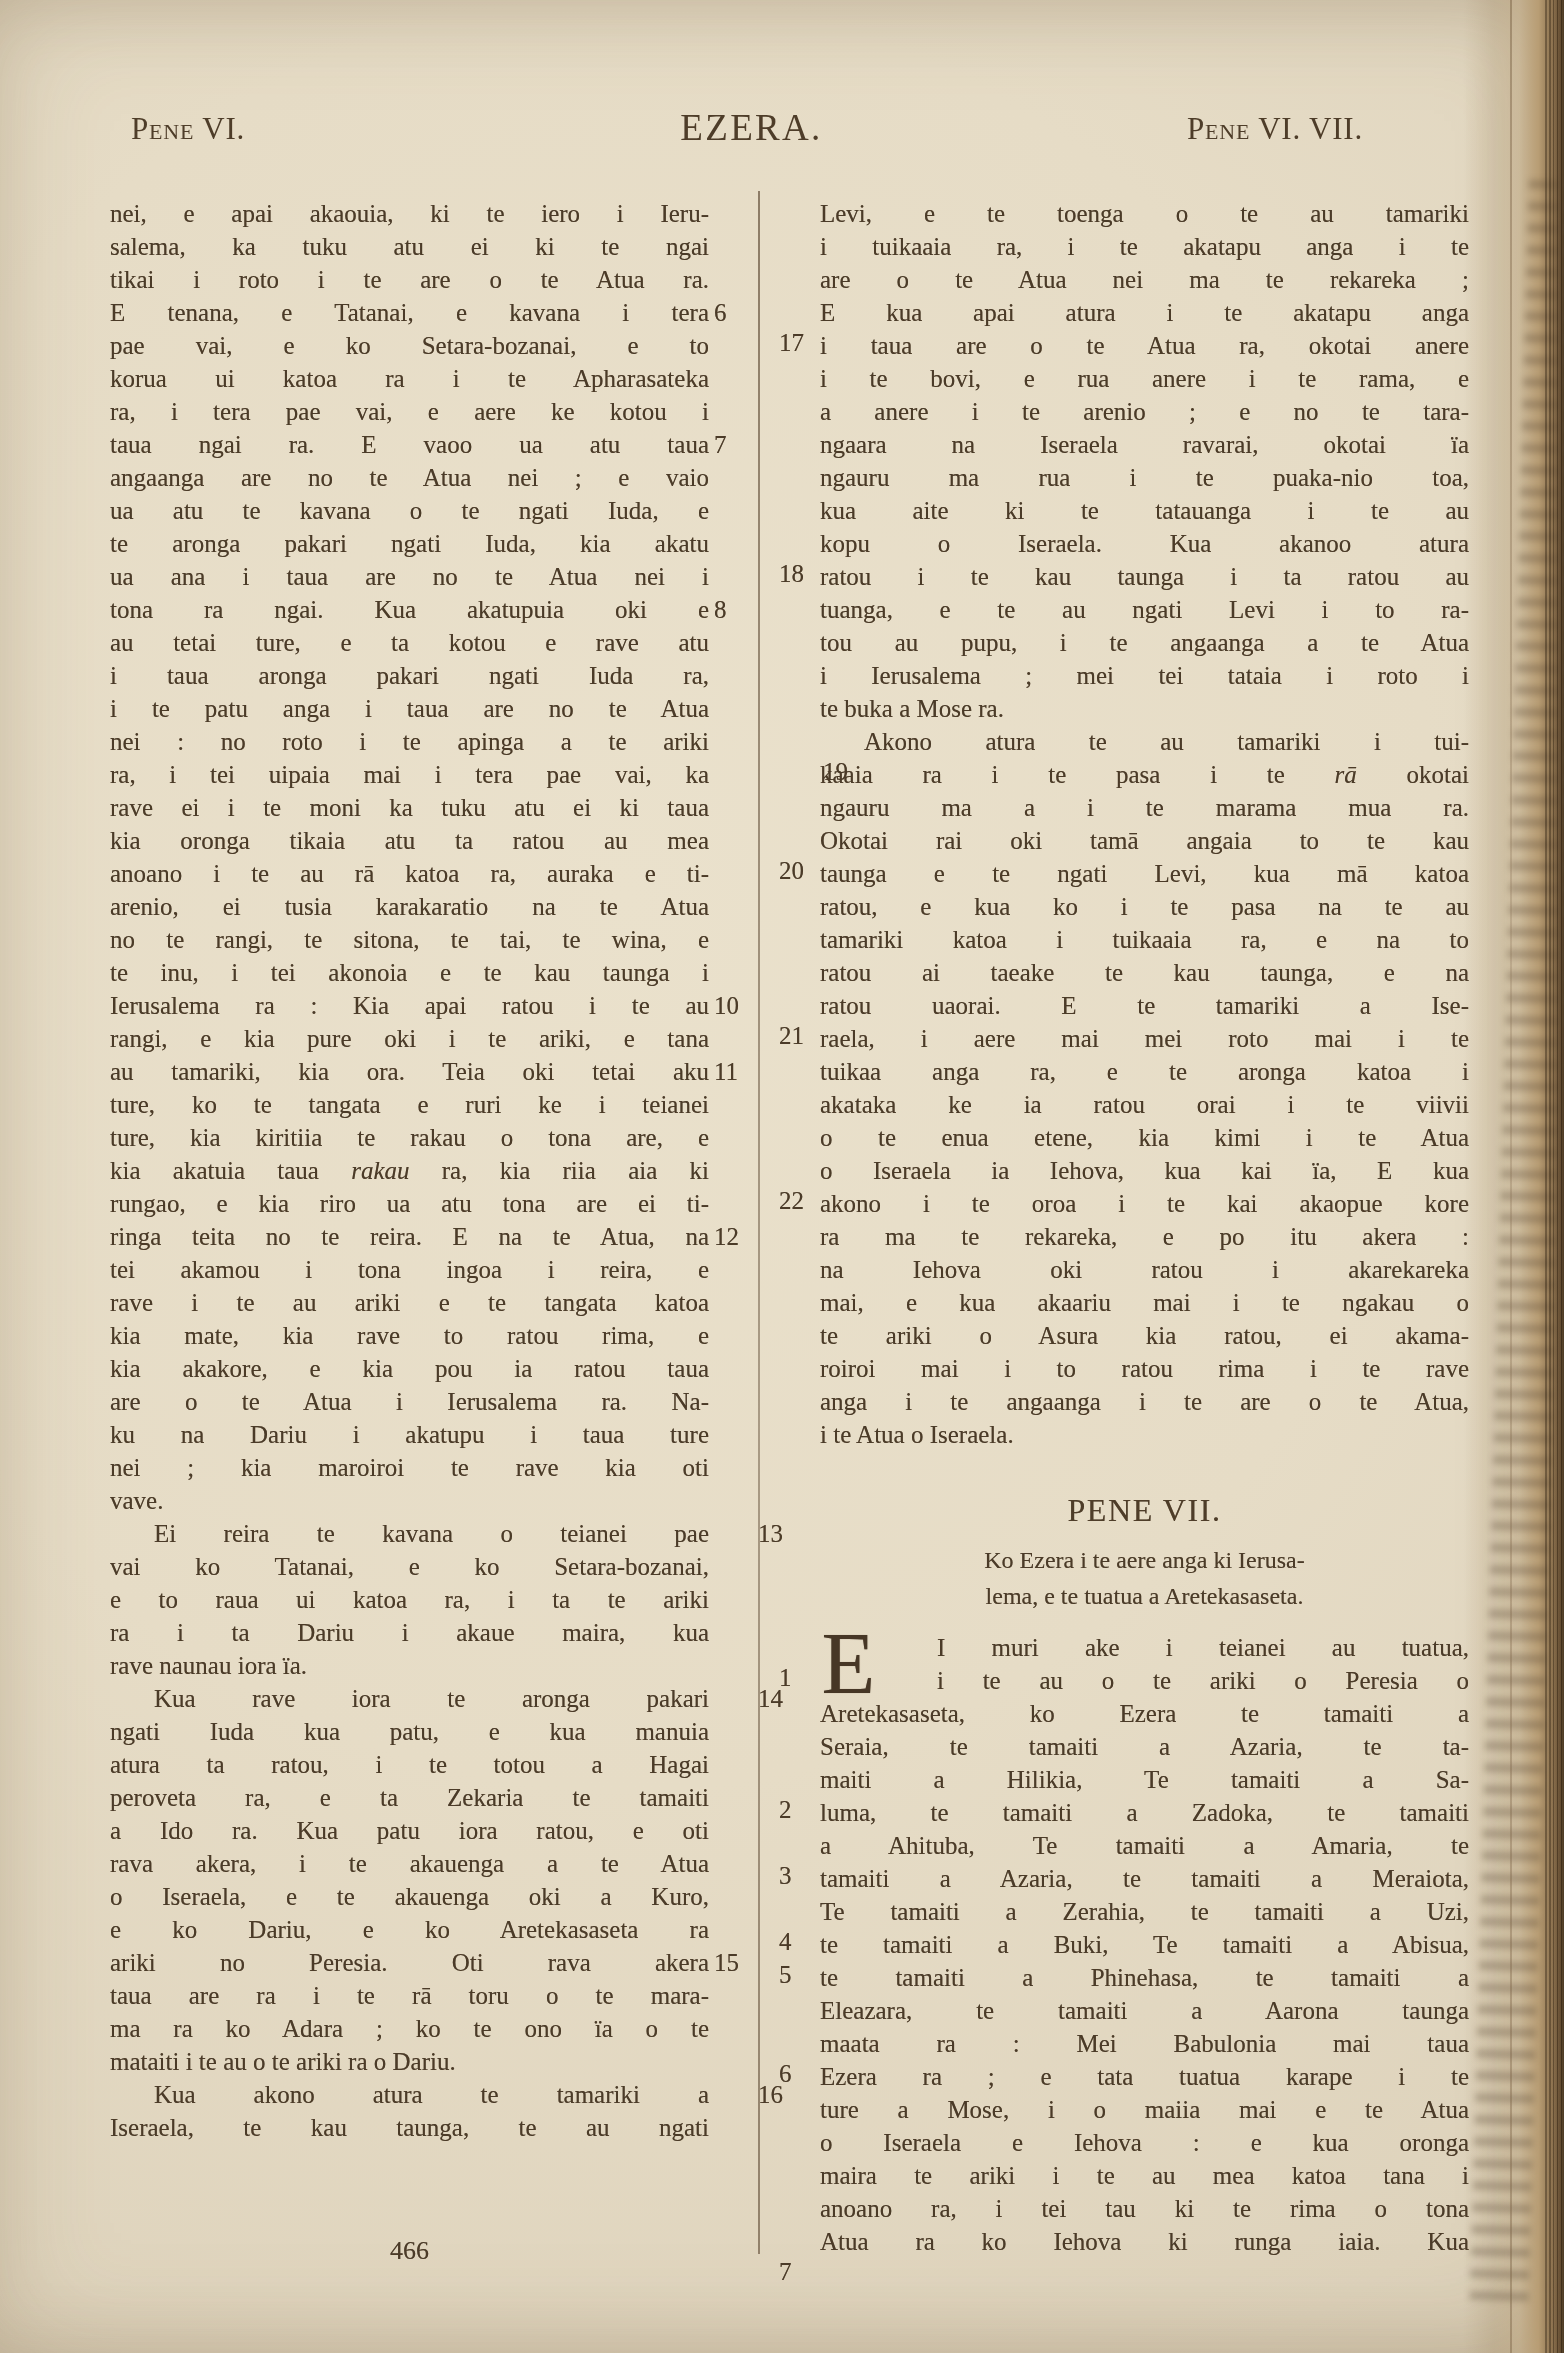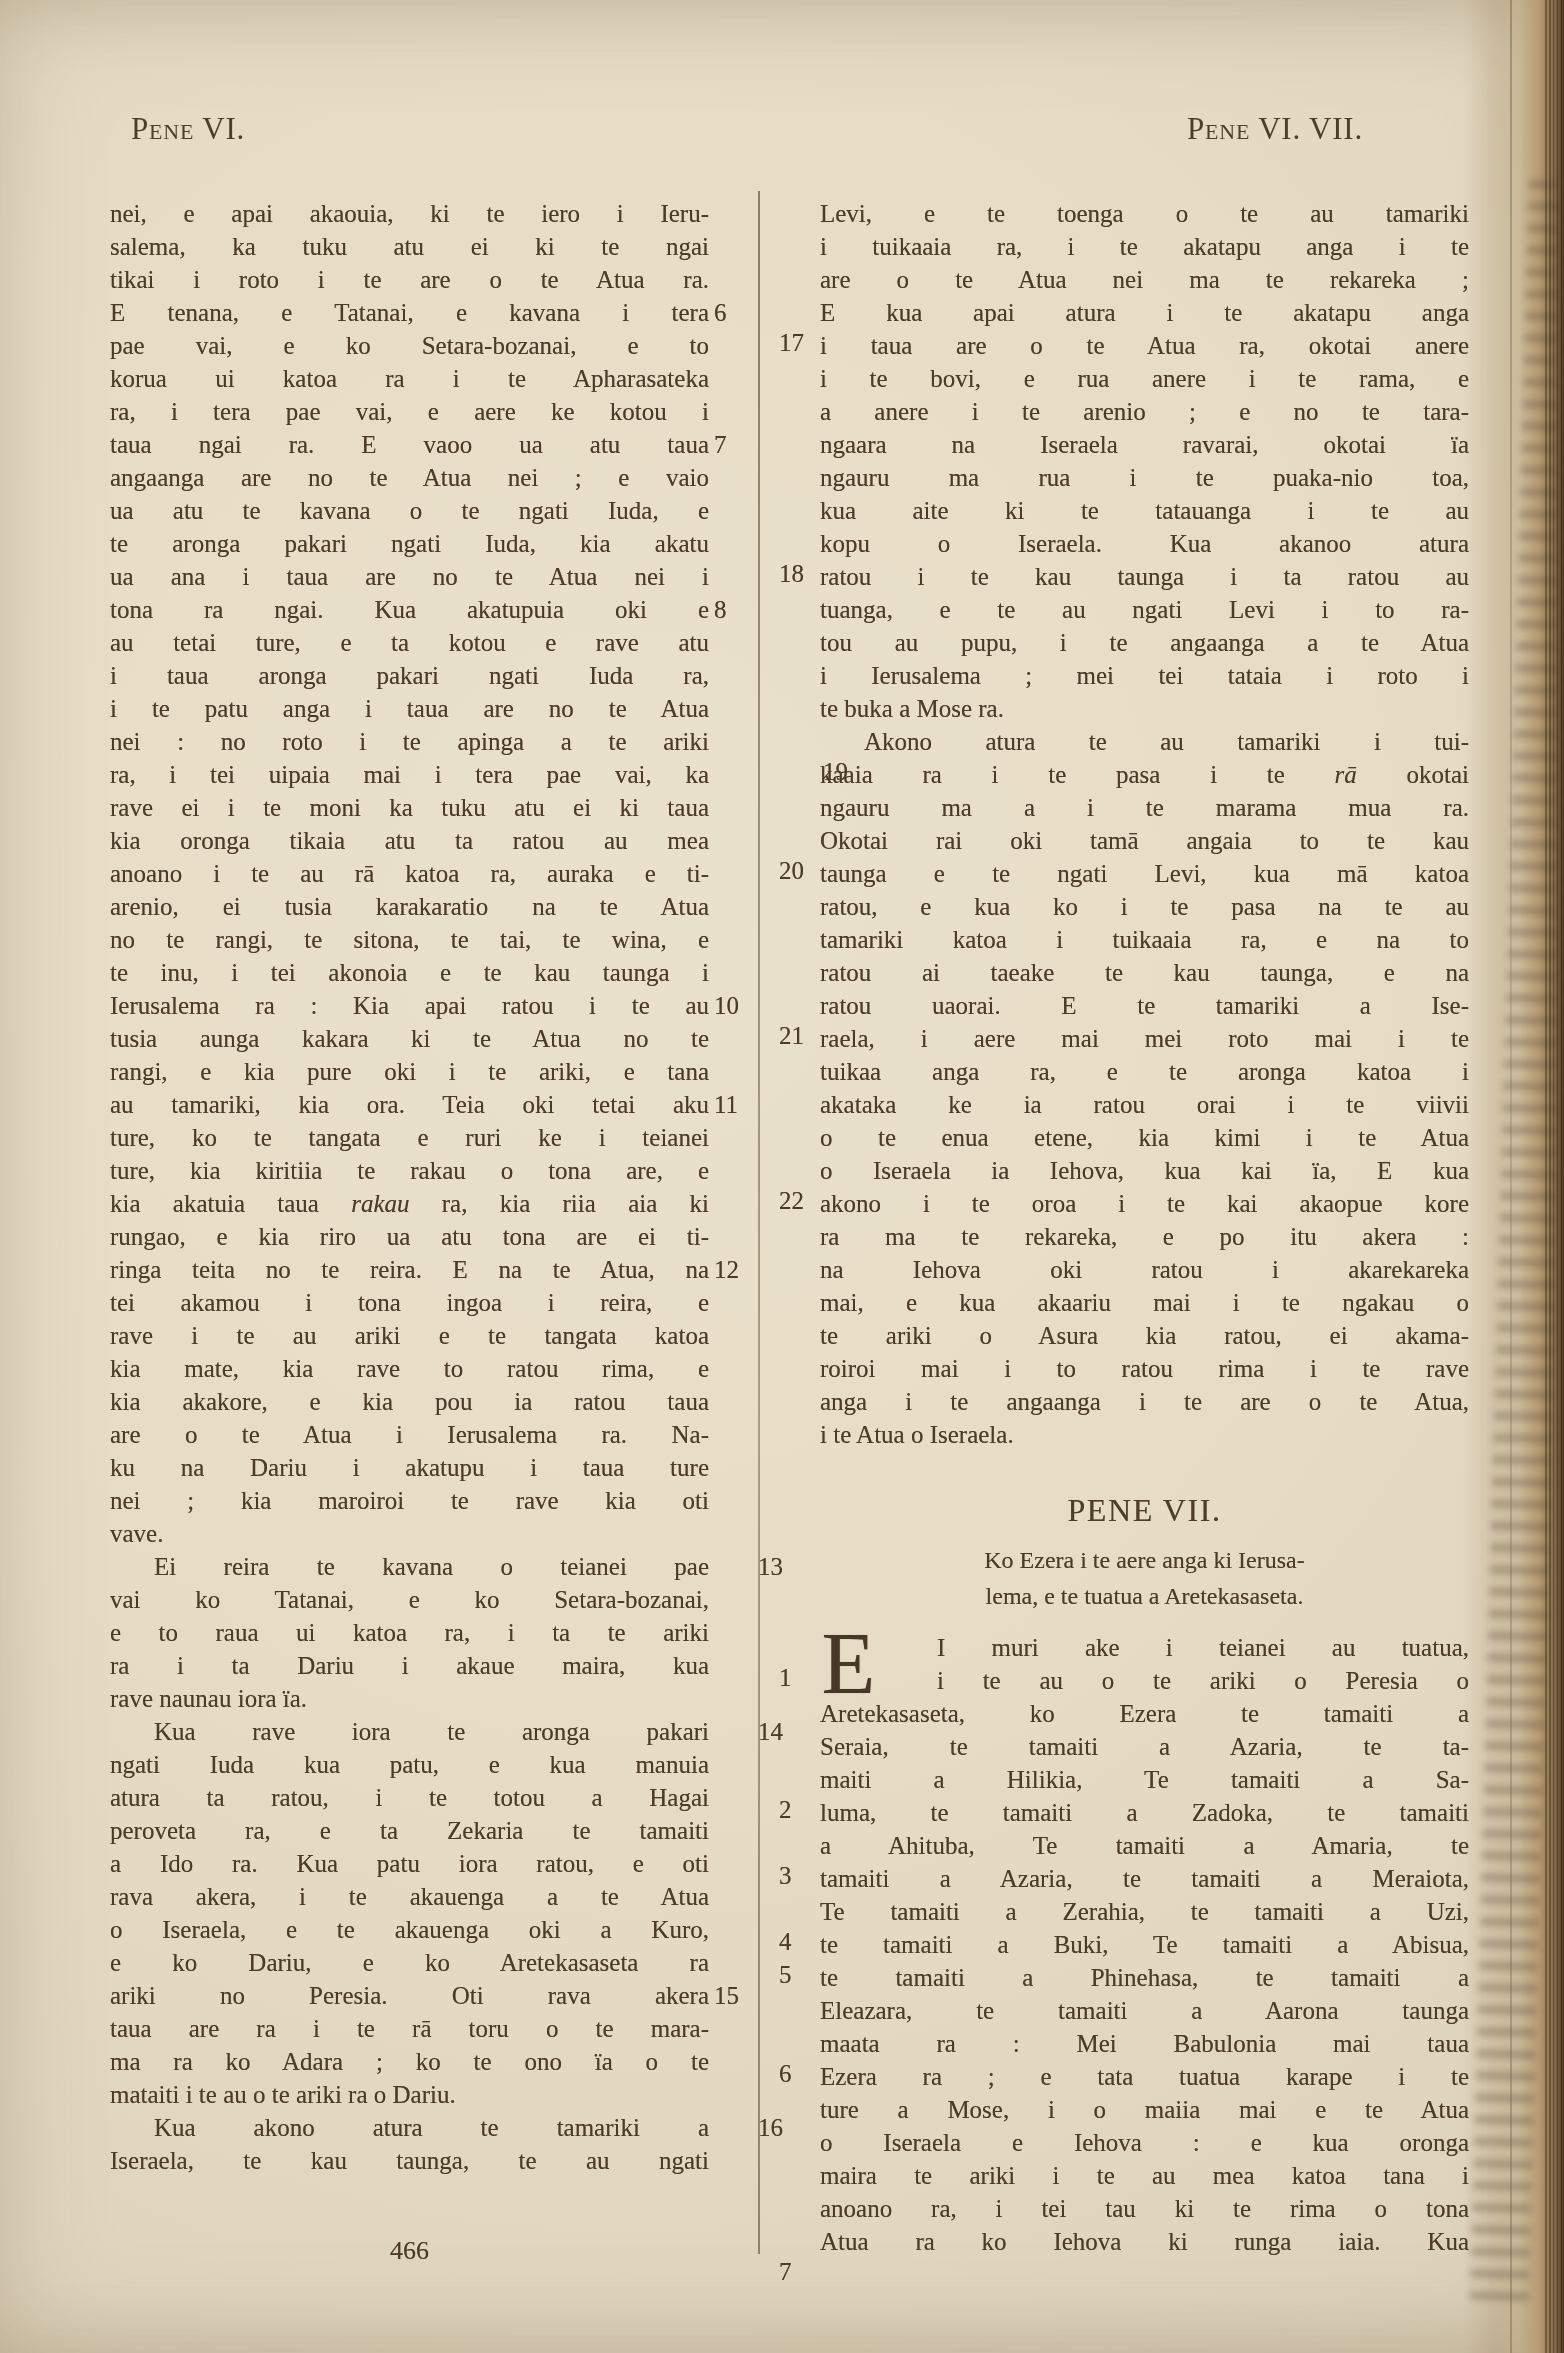--- a/index.html
+++ b/index.html
@@ -111,20 +111,21 @@
     opacity:.6;
   }
 </style>
 </head>
 <body>
 
 <div class="page">
 
   <div class="runhead">
     <span class="rh-left">Pene VI.</span>
+    <span class="rh-center">EZERA.</span>
     <span class="rh-right">Pene VI. VII.</span>
   </div>
 
   <div class="divider"></div>
 
   <div class="col col-left vside-right">
       <div class="line"><span>nei, e apai akaouia, ki te iero i Ieru-</span></div>
       <div class="line"><span>salema, ka tuku atu ei ki te ngai</span></div>
       <div class="line"><span>tikai i roto i te are o te Atua ra.</span></div>
       <div class="line"><span>E tenana, e Tatanai, e kavana i tera</span><span class="vnum">6</span></div>
@@ -142,21 +143,20 @@
       <div class="line"><span>i te patu anga i taua are no te Atua</span></div>
       <div class="line"><span>nei : no roto i te apinga a te ariki</span></div>
       <div class="line"><span>ra, i tei uipaia mai i tera pae vai, ka</span></div>
       <div class="line"><span>rave ei i te moni ka tuku atu ei ki taua</span></div>
       <div class="line"><span>kia oronga tikaia atu ta ratou au mea</span></div>
       <div class="line"><span>anoano i te au rā katoa ra, auraka e ti-</span></div>
       <div class="line"><span>arenio, ei tusia karakaratio na te Atua</span></div>
       <div class="line"><span>no te rangi, te sitona, te tai, te wina, e</span></div>
       <div class="line"><span>te inu, i tei akonoia e te kau taunga i</span></div>
       <div class="line"><span>Ierusalema ra :  Kia apai ratou i te au</span><span class="vnum">10</span></div>
-      <div class="line"><span>tusia aunga kakara ki te Atua no te</span></div>
       <div class="line"><span>rangi, e kia pure oki i te ariki, e tana</span></div>
       <div class="line"><span>au tamariki, kia ora.  Teia oki tetai aku</span><span class="vnum">11</span></div>
       <div class="line"><span>ture, ko te tangata e ruri ke i teianei</span></div>
       <div class="line"><span>ture, kia kiritiia te rakau o tona are, e</span></div>
       <div class="line"><span>kia akatuia taua </span><i>rakau</i><span> ra, kia riia aia ki</span></div>
       <div class="line"><span>rungao, e kia riro ua atu tona are ei ti-</span></div>
       <div class="line"><span>ringa teita no te reira.  E na te Atua, na</span><span class="vnum">12</span></div>
       <div class="line"><span>tei akamou i tona ingoa i reira, e</span></div>
       <div class="line"><span>rave i te au ariki e te tangata katoa</span></div>
       <div class="line"><span>kia mate, kia rave to ratou rima, e</span></div>

